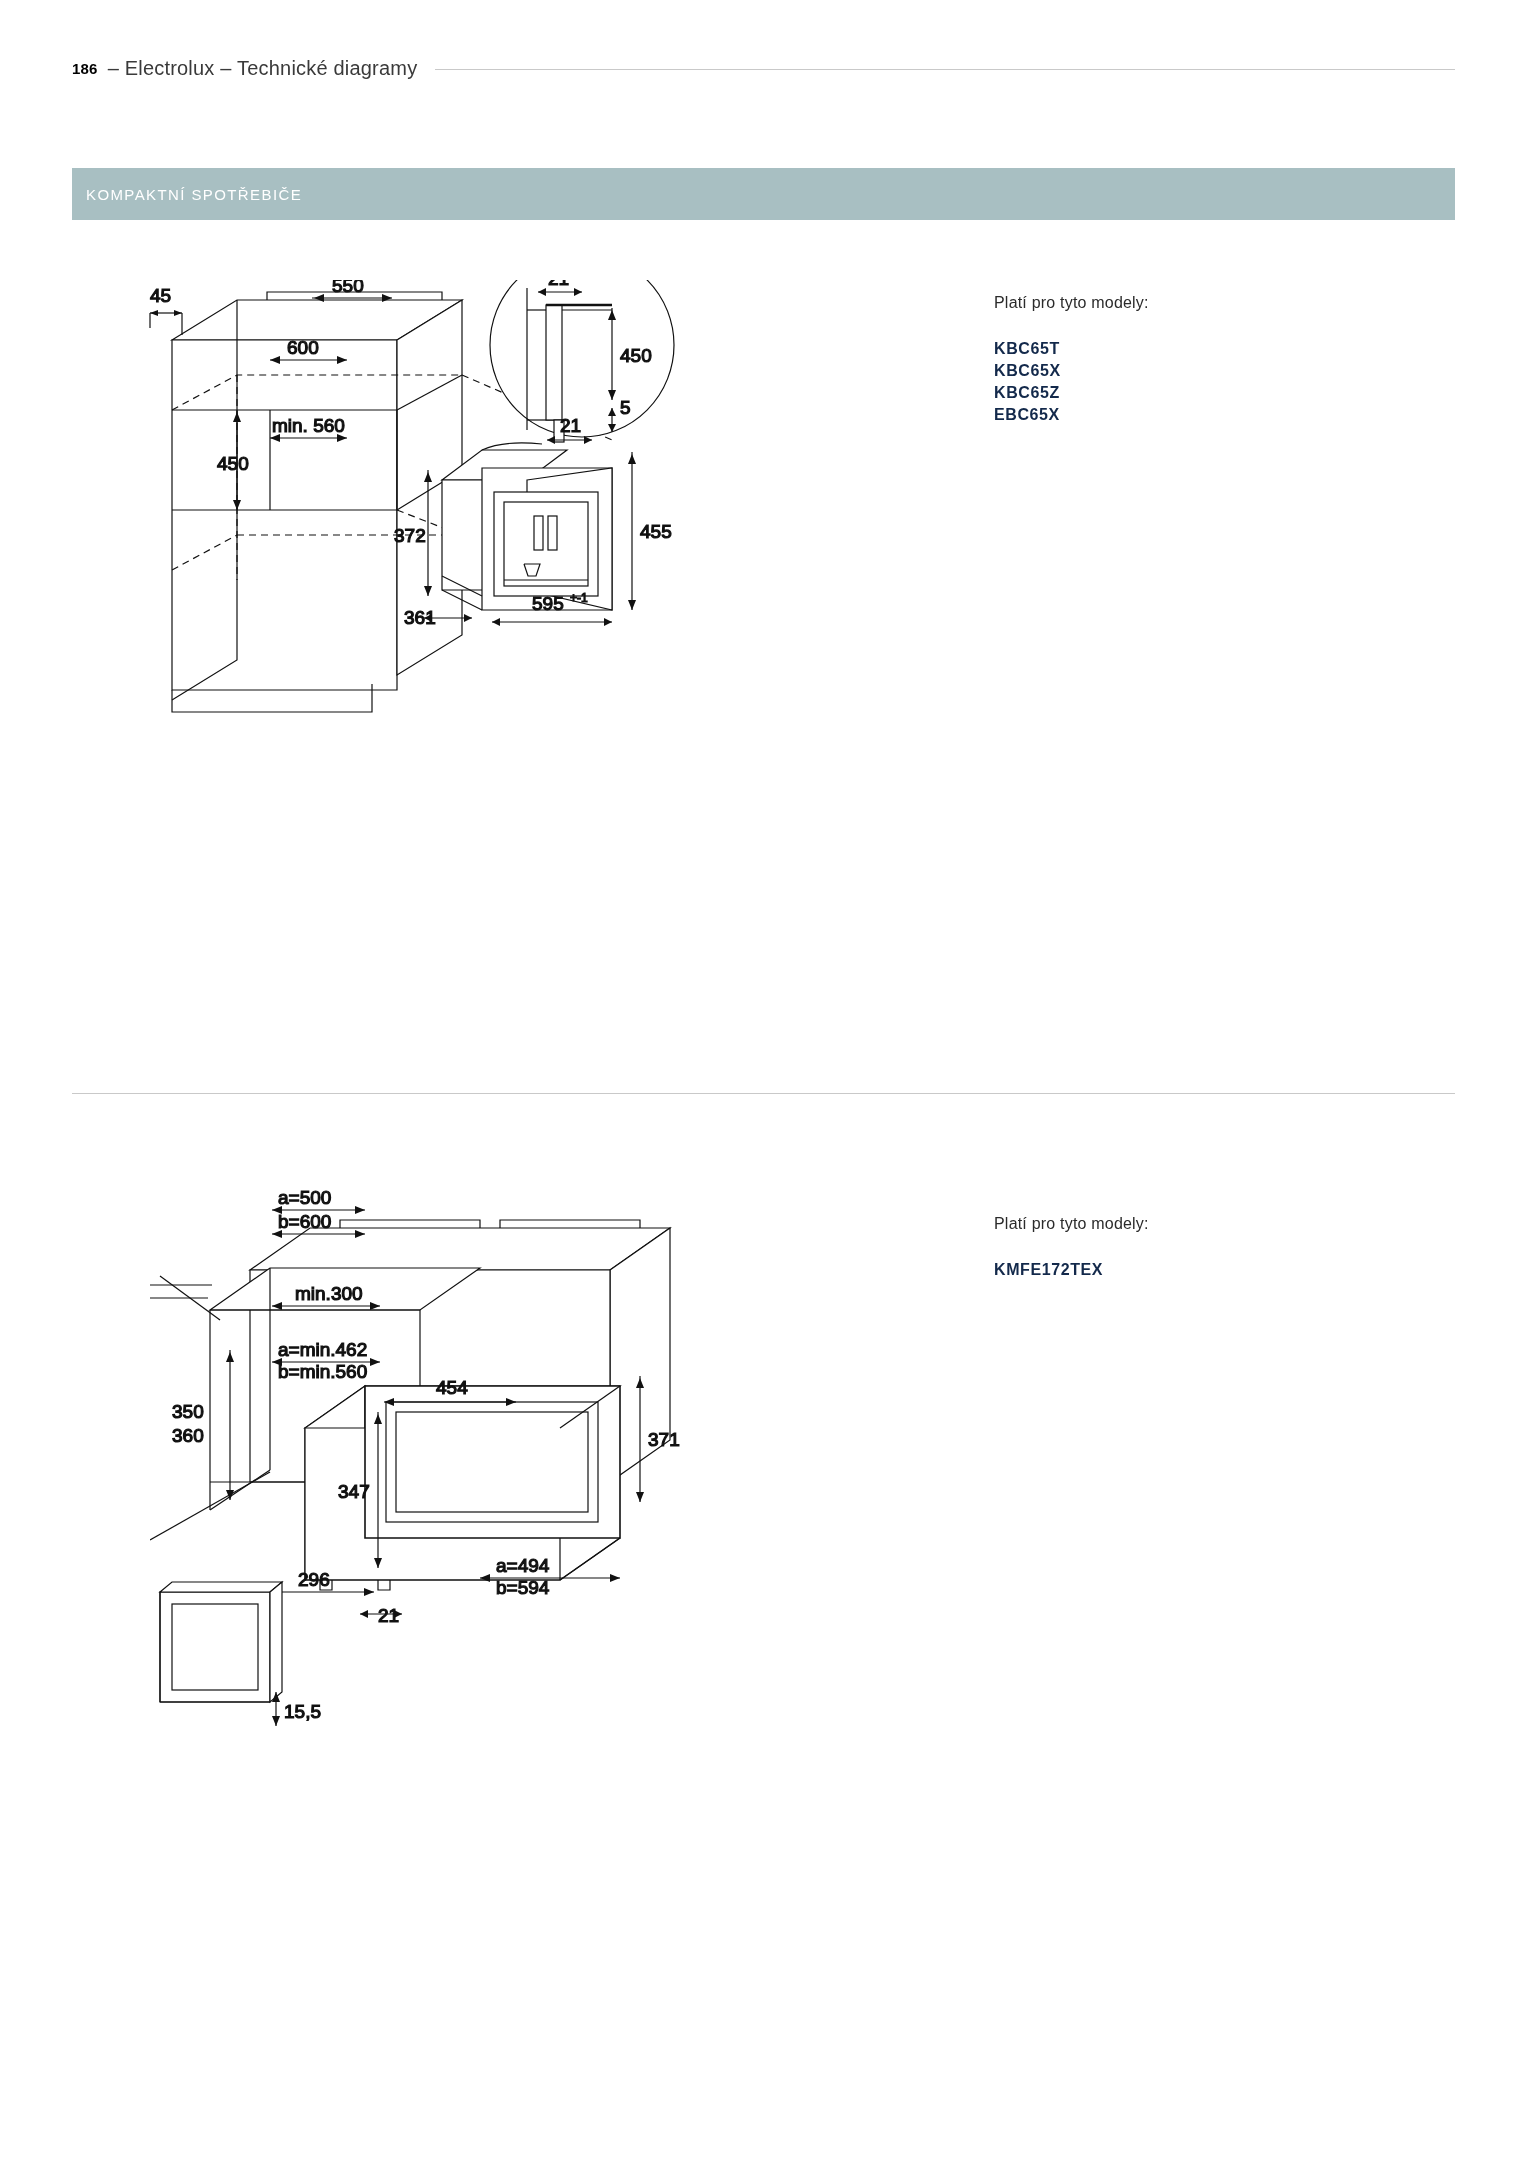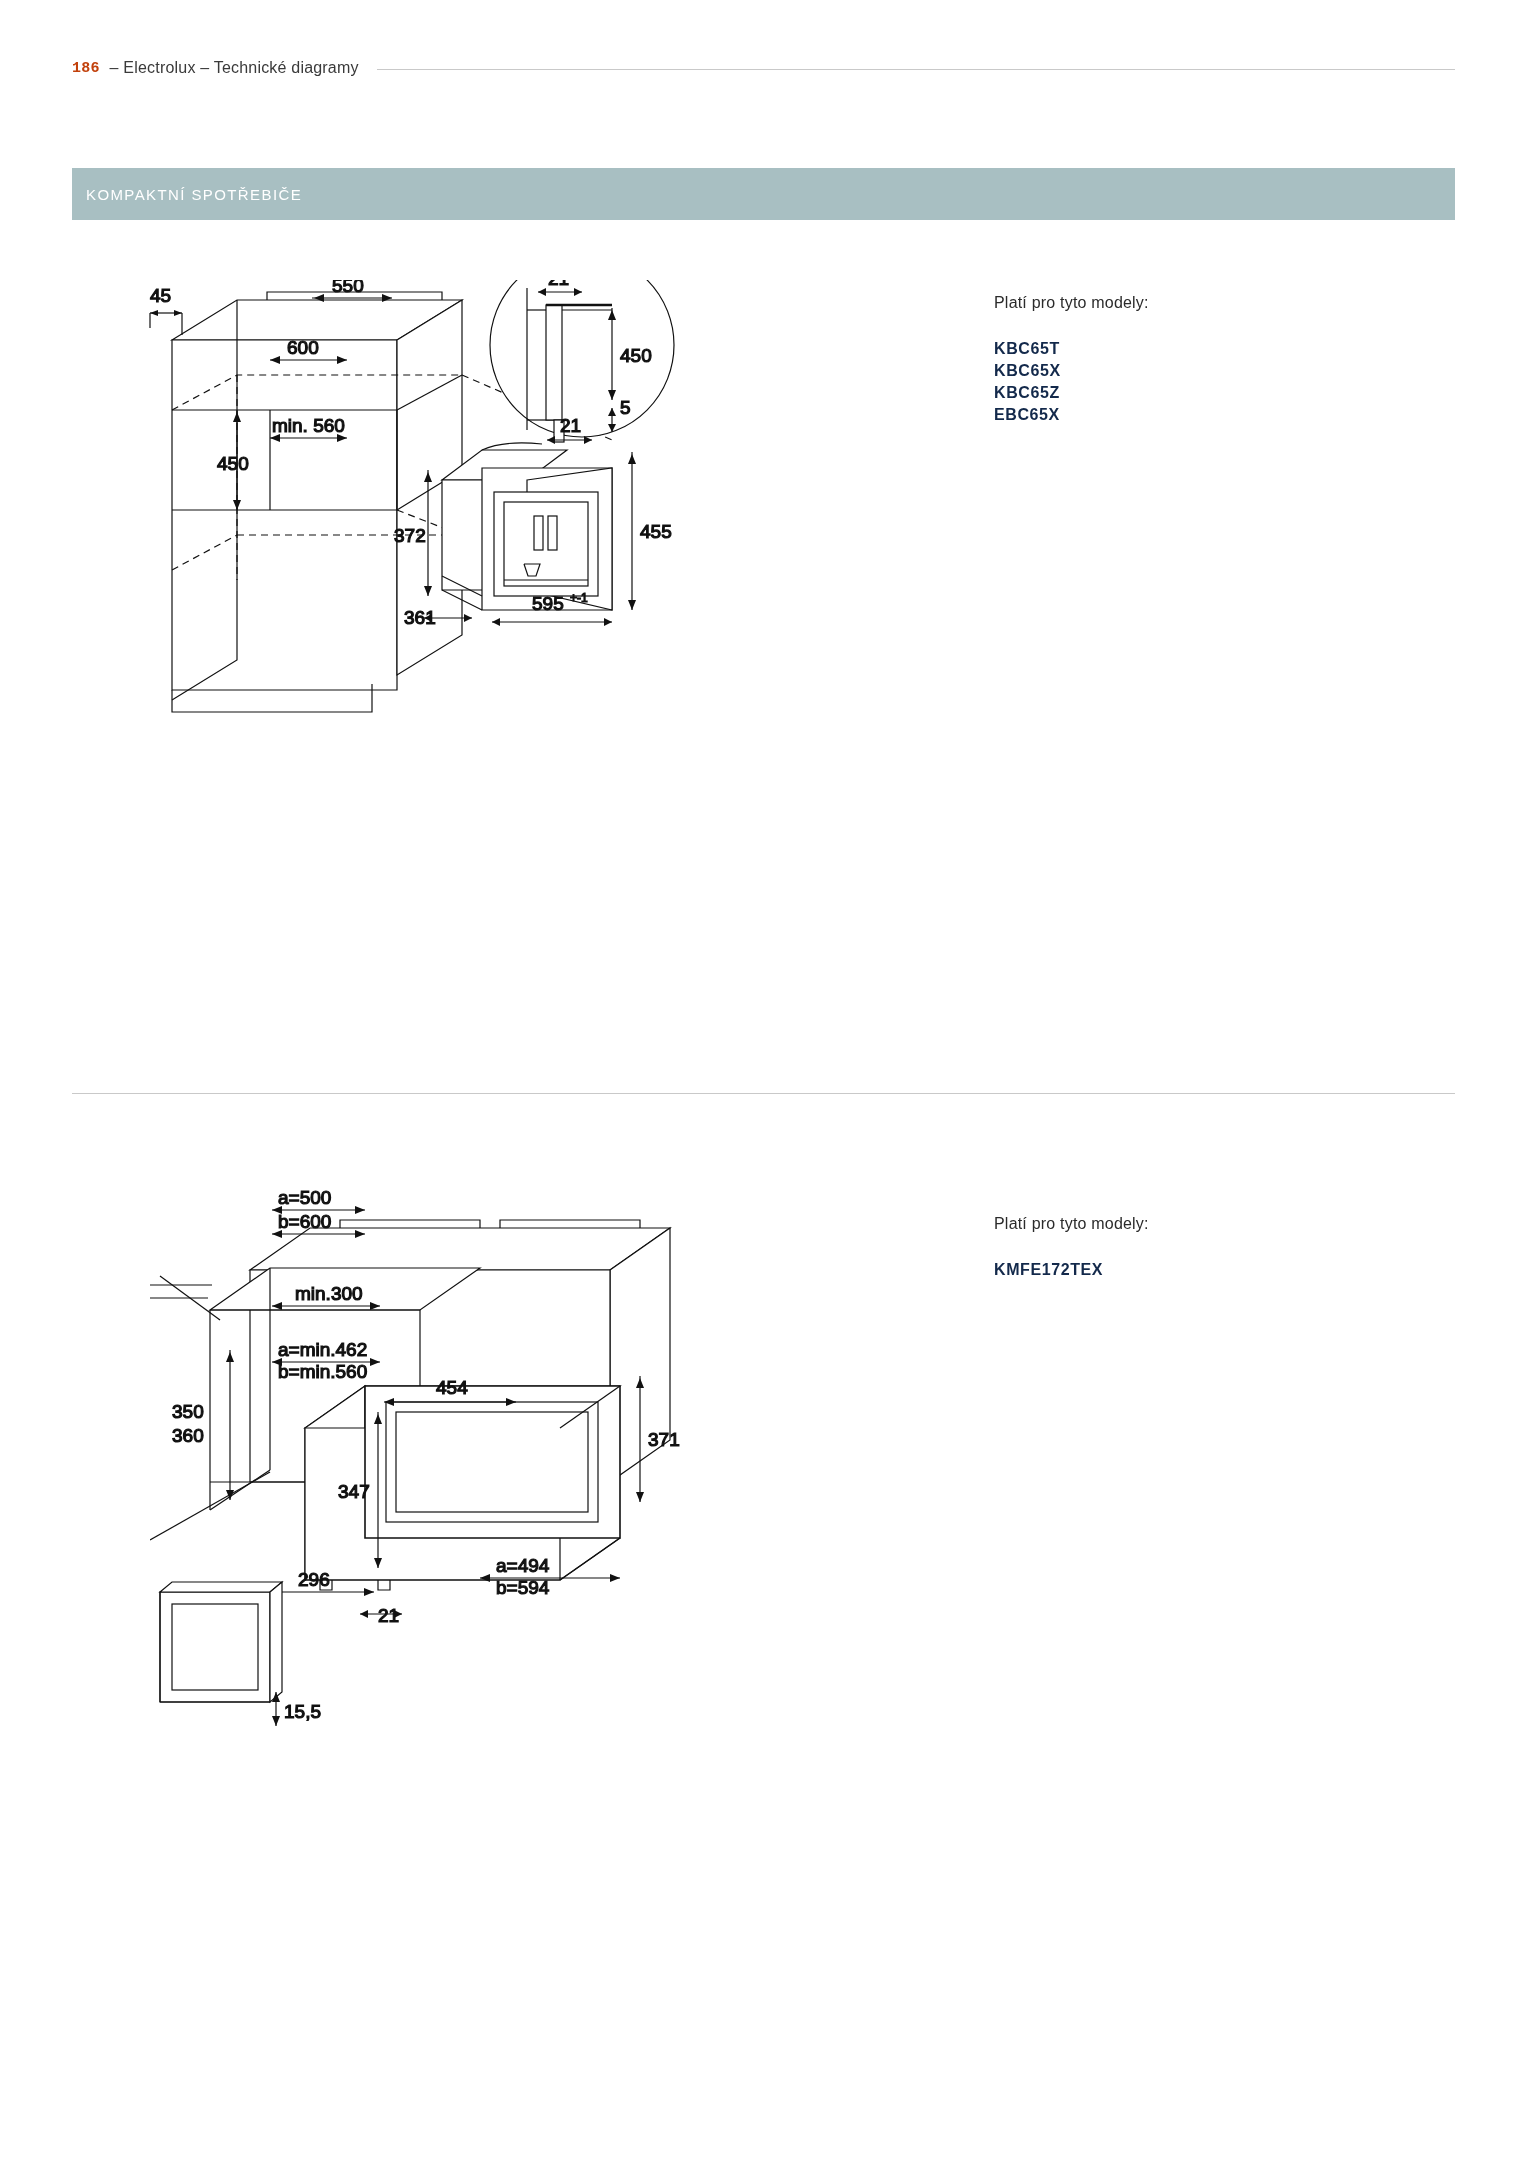--- a/index.html
+++ b/index.html
@@ -23,26 +23,25 @@
     top: 56px;
     width: 1383px;
     height: 24px;
     display: flex;
     align-items: center;
     gap: 10px;
   }
   .page-number {
     font-size: 15px;
     font-weight: bold;
-    color: #c2410c;
+    color: #000000;
     letter-spacing: 0.2px;
-    font-family: Liberation Mono, monospace;
   }
   .header-text {
-    font-size: 16px;
+    font-size: 20px;
     color: #3a3a3a;
     letter-spacing: 0.2px;
     white-space: nowrap;
   }
   .header-rule {
     flex: 1;
     height: 1px;
     background: #c9c9c9;
     margin-left: 8px;
     margin-top: 2px;

